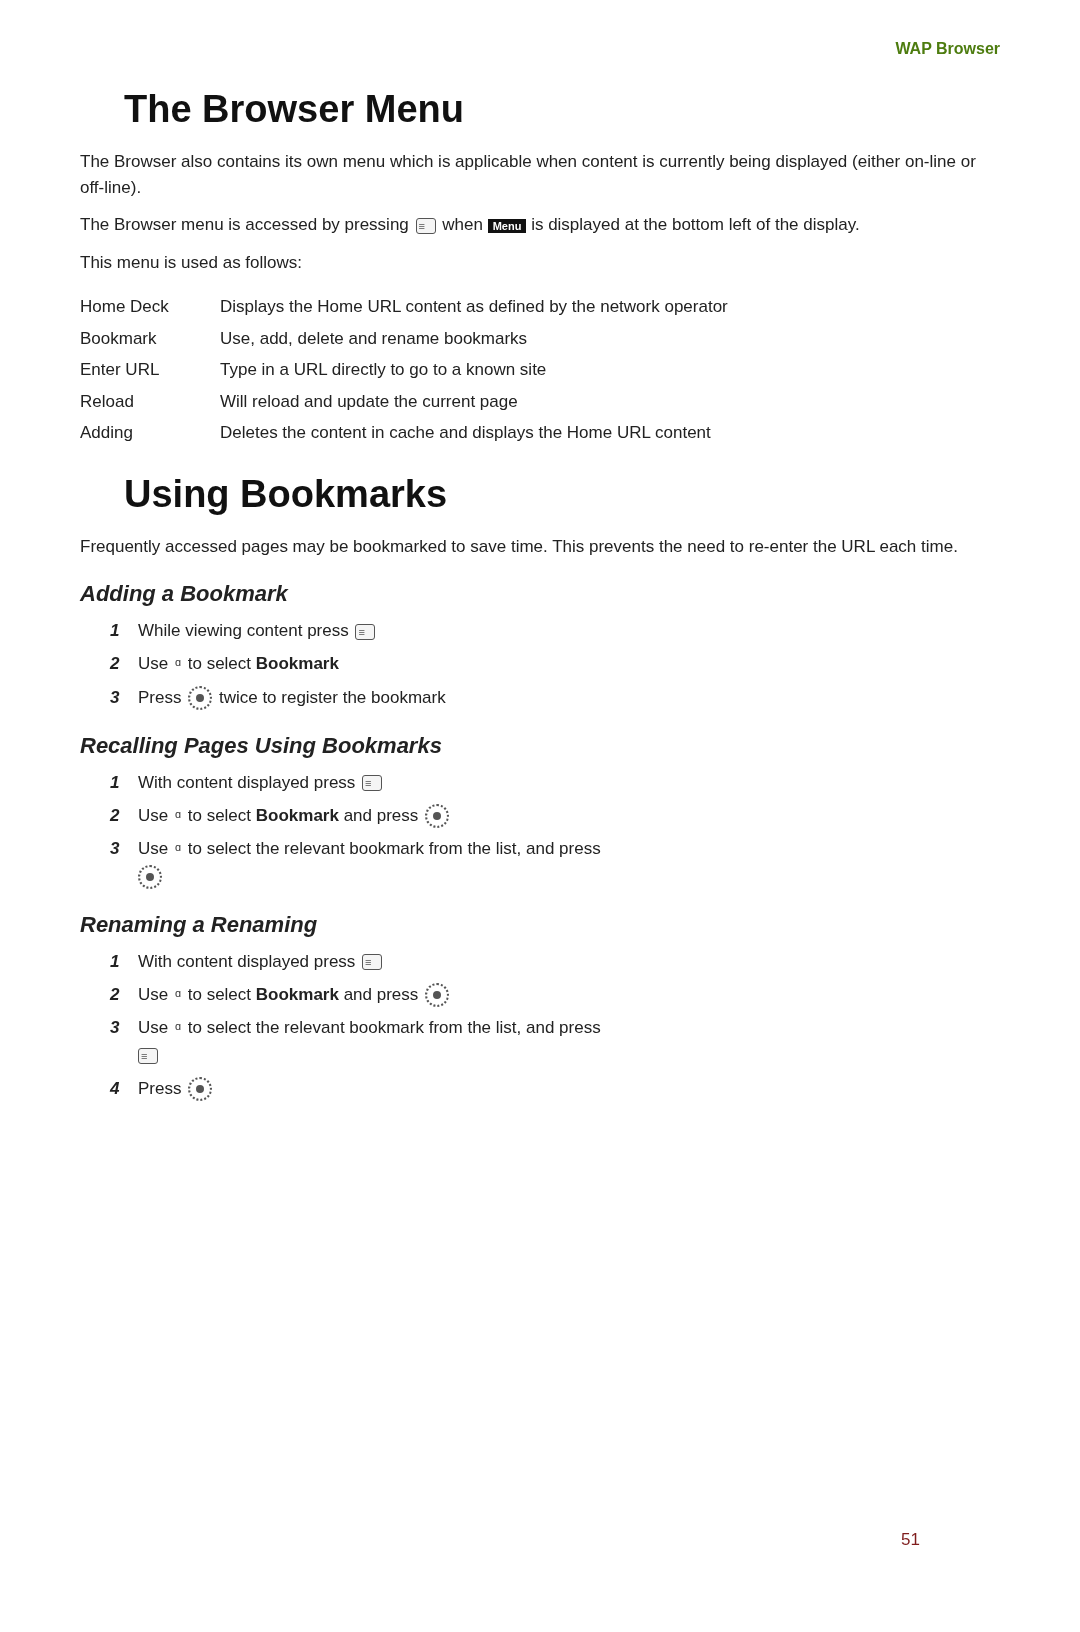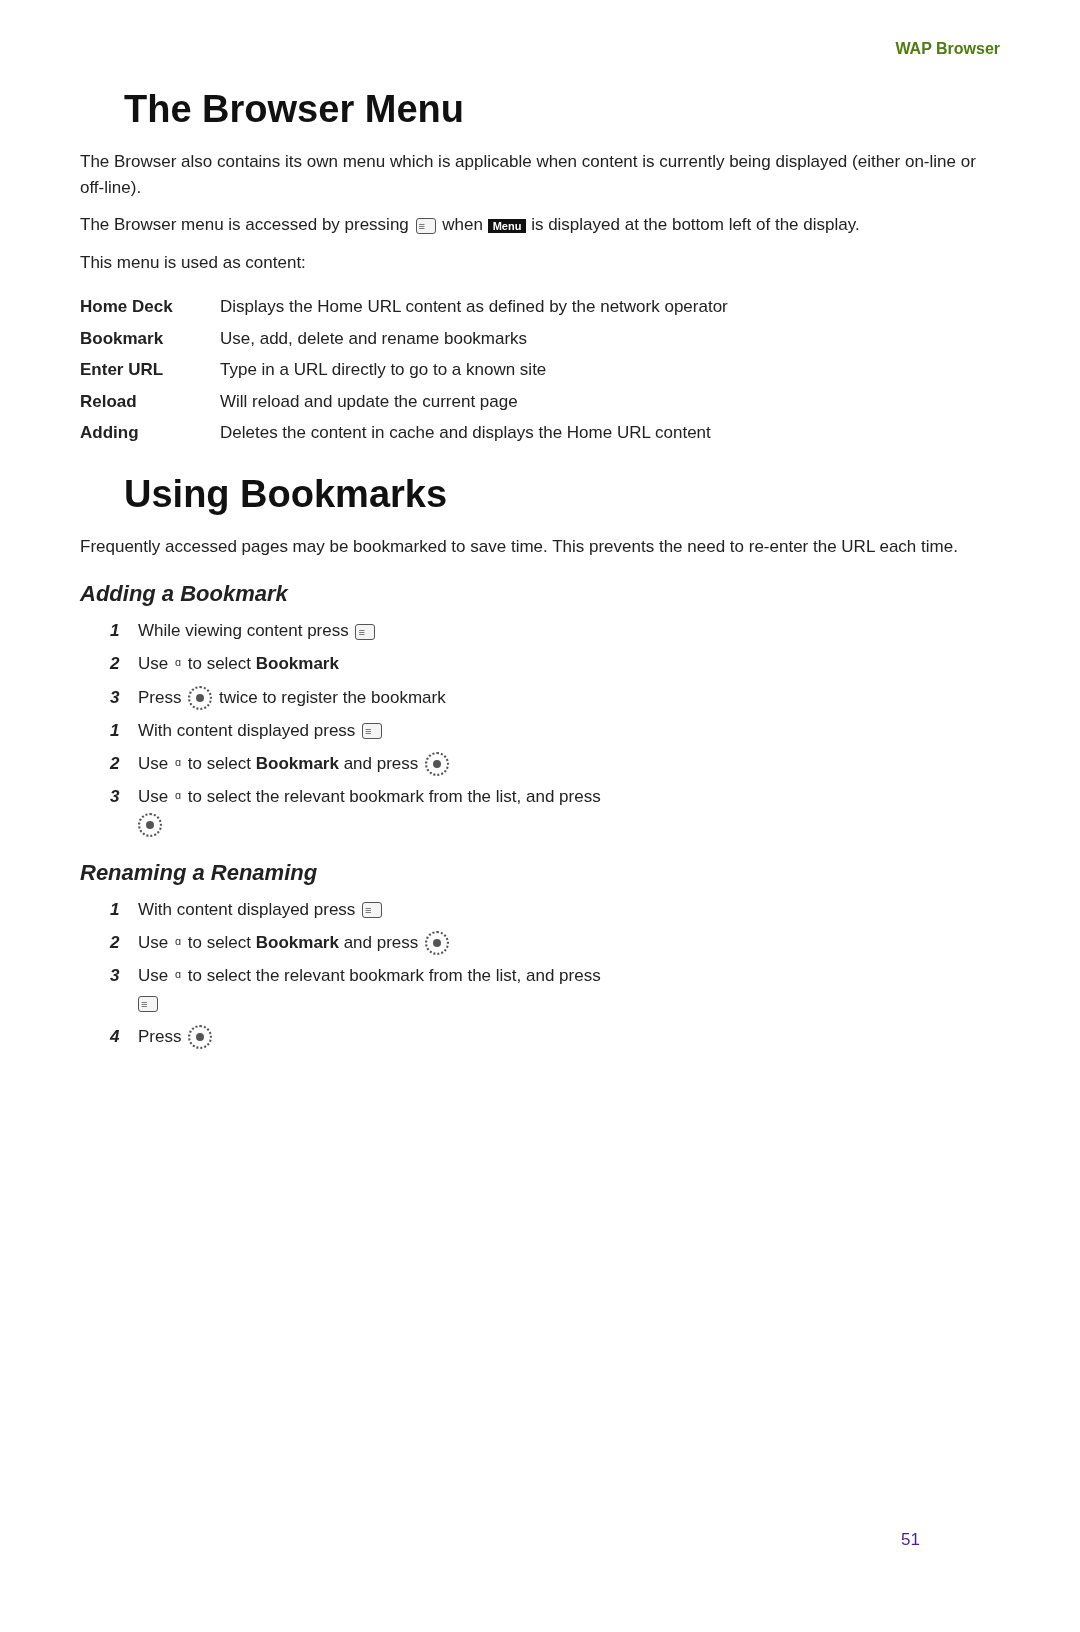--- a/index.html
+++ b/index.html
@@ -36,21 +36,21 @@
       width: 100%;
       border-collapse: collapse;
     }
     .menu-table td {
       vertical-align: top;
       padding: 3px 0;
       font-size: 17px;
       line-height: 1.5;
     }
     .menu-table td.menu-term {
-      font-weight: bold;
+      font-weight: normal;
       white-space: nowrap;
       padding-right: 30px;
       width: 140px;
     }
     .menu-tag {
       display: inline;
       background: #111;
       color: #fff;
       font-weight: bold;
       padding: 1px 5px;
@@ -112,21 +112,21 @@
       font-size: 17px;
     }
     ol.steps li .step-content {
       flex: 1;
     }
     .page-number {
       position: absolute;
       bottom: 40px;
       right: 80px;
       font-size: 17px;
-      color: #4c1d95;
+      color: #7f1d1d;
     }
     .page-wrap {
       position: relative;
       min-height: 1550px;
     }
     
     .icon-menu-btn {
       display: inline-block;
       border: 1.5px solid #555;
       border-radius: 3px;
@@ -160,21 +160,21 @@
   <p class="intro-para">The Browser also contains its own menu which is applicable when content is currently being displayed (either on-line or off-line).</p>
 
   <p class="intro-para">
     <span>The Browser menu is accessed by pressing</span>
     <span class="icon-menu-btn"></span>
     <span>when</span>
     <span class="menu-tag">Menu</span>
     <span>is displayed at the bottom left of the display.</span>
   </p>
 
-  <p class="intro-para">This menu is used as content:</p>
+  <p class="intro-para">This menu is used as follows:</p>
 
   <table class="menu-table">
     <tbody>
       <tr>
         <td class="menu-term">Home Deck</td>
         <td>Displays the Home URL content as defined by the network operator</td>
       </tr>
       <tr>
         <td class="menu-term">Bookmark</td>
         <td>Use, add, delete and rename bookmarks</td>
@@ -220,20 +220,21 @@
     <li>
       <span class="step-num">3&nbsp;&nbsp;</span>
       <span class="step-content">
         <span>Press </span>
         <span class="icon-dot-circle"></span>
         <span> twice to register the bookmark</span>
       </span>
     </li>
   </ol>
 
+  <h3 class="sub-title">Recalling Pages Using Bookmarks</h3>
 
   <ol class="steps">
     <li>
       <span class="step-num">1&nbsp;&nbsp;</span>
       <span class="step-content">
         <span>With content displayed press </span>
         <span class="icon-menu-btn"></span>
       </span>
     </li>
     <li>

